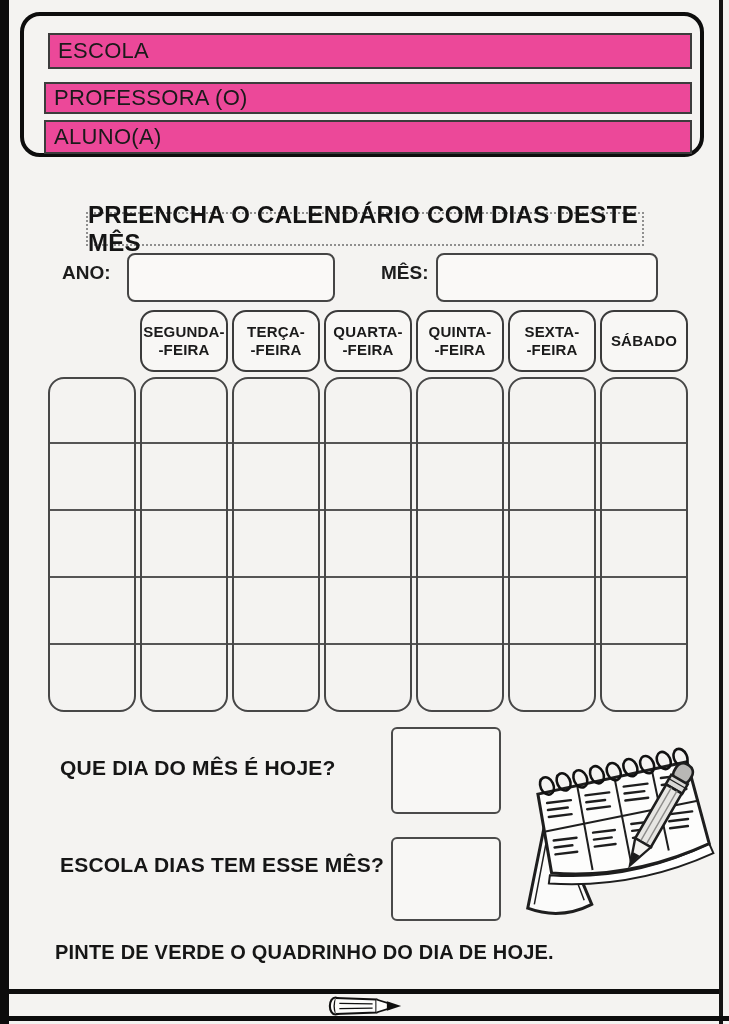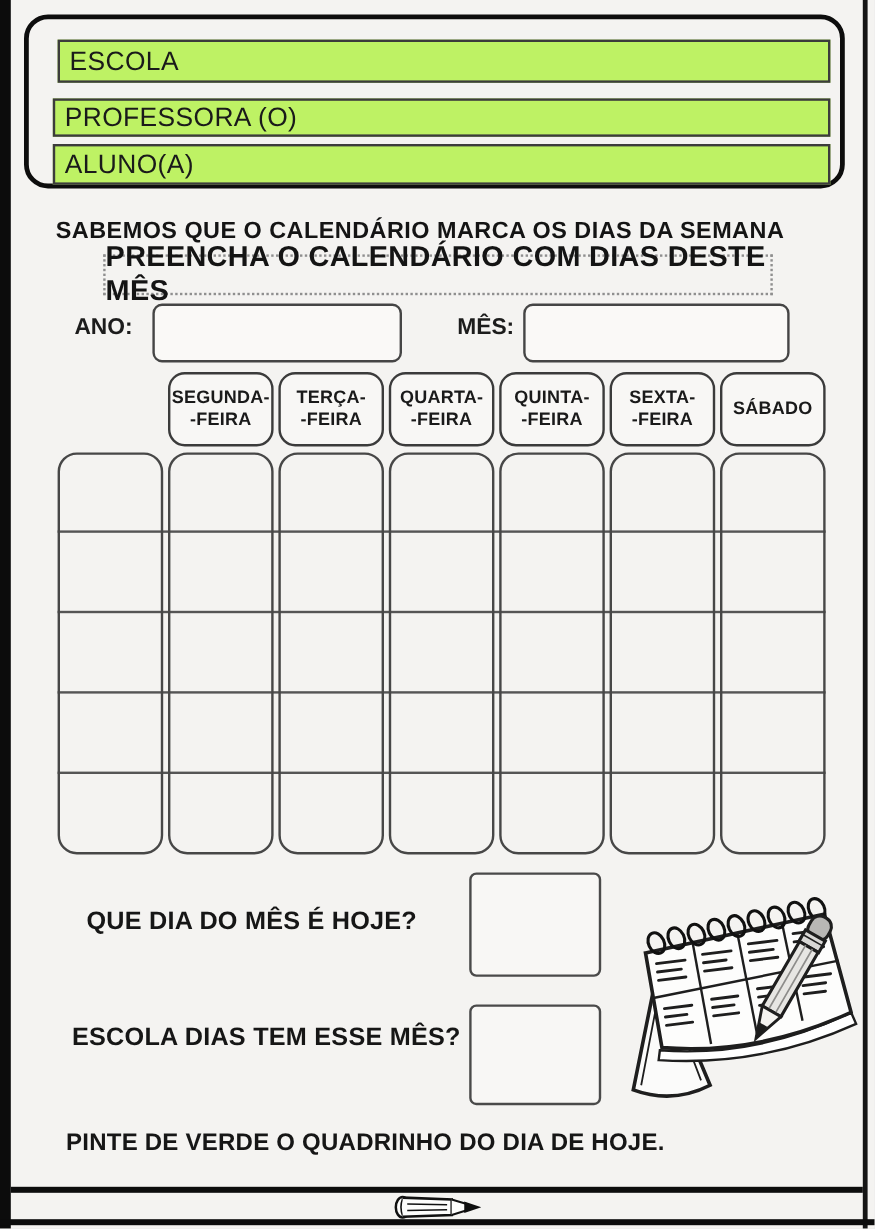--- a/index.html
+++ b/index.html
@@ -12,21 +12,21 @@
   .abs { position:absolute; }
 
   
   .edge-left   { left:0; top:0; width:9px; height:1024px; background:#0c0c0c; }
   .edge-right  { left:719px; top:0; width:4px; height:1024px; background:#151515; }
   .edge-bottom { left:0; top:1016px; width:729px; height:5px; background:#0c0c0c; }
 
   
   .header-box { left:20px; top:12px; width:684px; height:145px;
     border:4px solid #0d0d0d; border-radius:20px; }
-  .field { position:absolute; background:#bef264; border:2px solid #3c3c3c;
+  .field { position:absolute; background:#ec4899; border:2px solid #3c3c3c;
     display:flex; align-items:center; }
   .field-1 { left:24px; top:17px;  width:644px; height:36px; }
   .field-2 { left:20px; top:66px;  width:648px; height:32px; }
   .field-3 { left:20px; top:104px; width:648px; height:34px; }
   .field-label { font-size:22px; padding-left:8px; letter-spacing:0.3px; color:#1a1a1a; }
 
   
   .line1 { left:20px; top:181px; width:660px; text-align:center;
     font-size:19.5px; font-weight:700; letter-spacing:0.4px; color:#141414; }
   .line2-box { left:86px; top:212px; width:558px; height:34px;
@@ -54,21 +54,21 @@
   .cal-body { left:48px; top:377px; width:640px; height:335px; }
   .hline { position:absolute; left:0; width:640px; height:2px; background:#555; }
   .hl1{top:65px}.hl2{top:132px}.hl3{top:199px}.hl4{top:266px}
   .col { position:absolute; top:0; width:88px; height:335px;
     border:2px solid #474747; border-radius:16px; }
   .co0{left:0}.co1{left:92px}.co2{left:184px}.co3{left:276px}
   .co4{left:368px}.co5{left:460px}.co6{left:552px}
 
   
   .q-text { font-size:21px; font-weight:700; letter-spacing:0.2px; color:#161616; }
-  .q1-text { left:72px; top:756px; }
+  .q1-text { left:60px; top:756px; }
   .q2-text { left:60px; top:853px; }
   .answer-box { position:absolute; background:#f8f7f5; border:2px solid #4a4a4a; border-radius:6px; }
   .q1-box { left:391px; top:727px; width:110px; height:87px; }
   .q2-box { left:391px; top:837px; width:110px; height:84px; }
 
   
   .illustration { left:503px; top:738px; width:218px; height:198px; }
 
   
   .final-line { left:55px; top:941px; font-size:20px; font-weight:600;
@@ -94,21 +94,20 @@
       <span class="field-label">ESCOLA</span>
     </div>
     <div class="field field-2">
       <span class="field-label">PROFESSORA (O)</span>
     </div>
     <div class="field field-3">
       <span class="field-label">ALUNO(A)</span>
     </div>
   </div>
 
-  <div class="abs line1">SABEMOS QUE O CALENDÁRIO MARCA OS DIAS DA SEMANA</div>
   <div class="abs line2-box">
     <span class="line2-text">PREENCHA O CALENDÁRIO COM DIAS DESTE MÊS</span>
   </div>
 
   <div class="abs ano-label">ANO:</div>
   <div class="abs ano-box"></div>
   <div class="abs mes-label">MÊS:</div>
   <div class="abs mes-box"></div>
 
   <div class="day-cell dc1">SEGUNDA-

